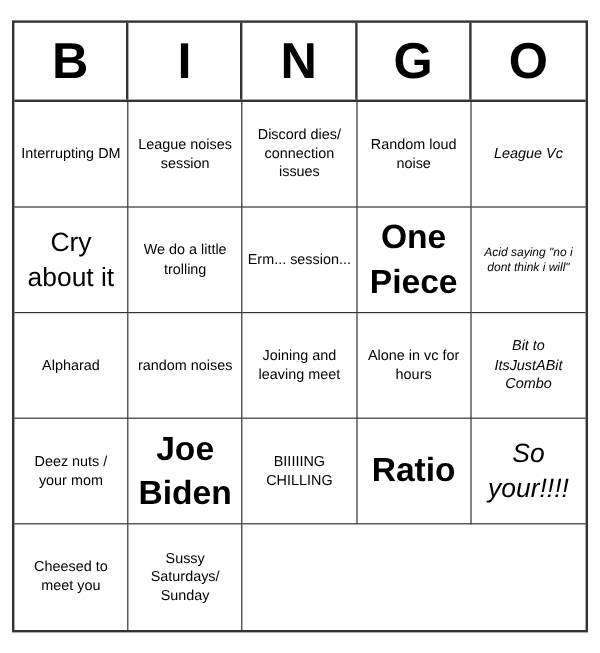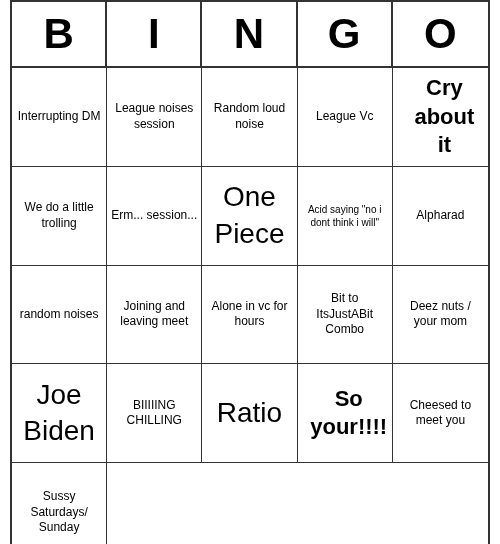--- a/index.html
+++ b/index.html
@@ -44,48 +44,49 @@
       align-items: center;
       justify-content: center;
       text-align: center;
       padding: 6px 4px;
       font-size: 12px;
       line-height: 1.3;
       word-break: break-word;
     }
     .bingo-cell:nth-child(5n) {
       border-right: none;
+      font-style: italic;
     }
     .bingo-cell:nth-child(n+21) {
       border-bottom: none;
     }
     .bingo-cell.large-text {
       font-size: 22px;
-      font-weight: bold;
-      padding-left: 12px;
+      font-weight: normal;
     }
     .bingo-cell.xlarge-text {
       font-size: 28px;
-      font-weight: normal;
+      font-weight: bold;
     }
   </style>
 </head>
 <body>
 
 <div class="bingo-card">
   <div class="bingo-header">
   <div class="bingo-letter">B</div>
       <div class="bingo-letter">I</div>
       <div class="bingo-letter">N</div>
       <div class="bingo-letter">G</div>
       <div class="bingo-letter">O</div>
     </div>
   <div class="bingo-grid">
   <div class="bingo-cell">Interrupting DM</div>
       <div class="bingo-cell">League noises session</div>
+      <div class="bingo-cell">Discord dies/ connection issues</div>
       <div class="bingo-cell">Random loud noise</div>
       <div class="bingo-cell">League Vc</div>
       <div class="bingo-cell large-text">Cry about it</div>
       <div class="bingo-cell">We do a little trolling</div>
       <div class="bingo-cell">Erm... session...</div>
       <div class="bingo-cell xlarge-text">One Piece</div>
       <div class="bingo-cell" style="font-size: 10px;">Acid saying "no i dont think i will"</div>
       <div class="bingo-cell">Alpharad</div>
       <div class="bingo-cell">random noises</div>
       <div class="bingo-cell">Joining and leaving meet</div>

